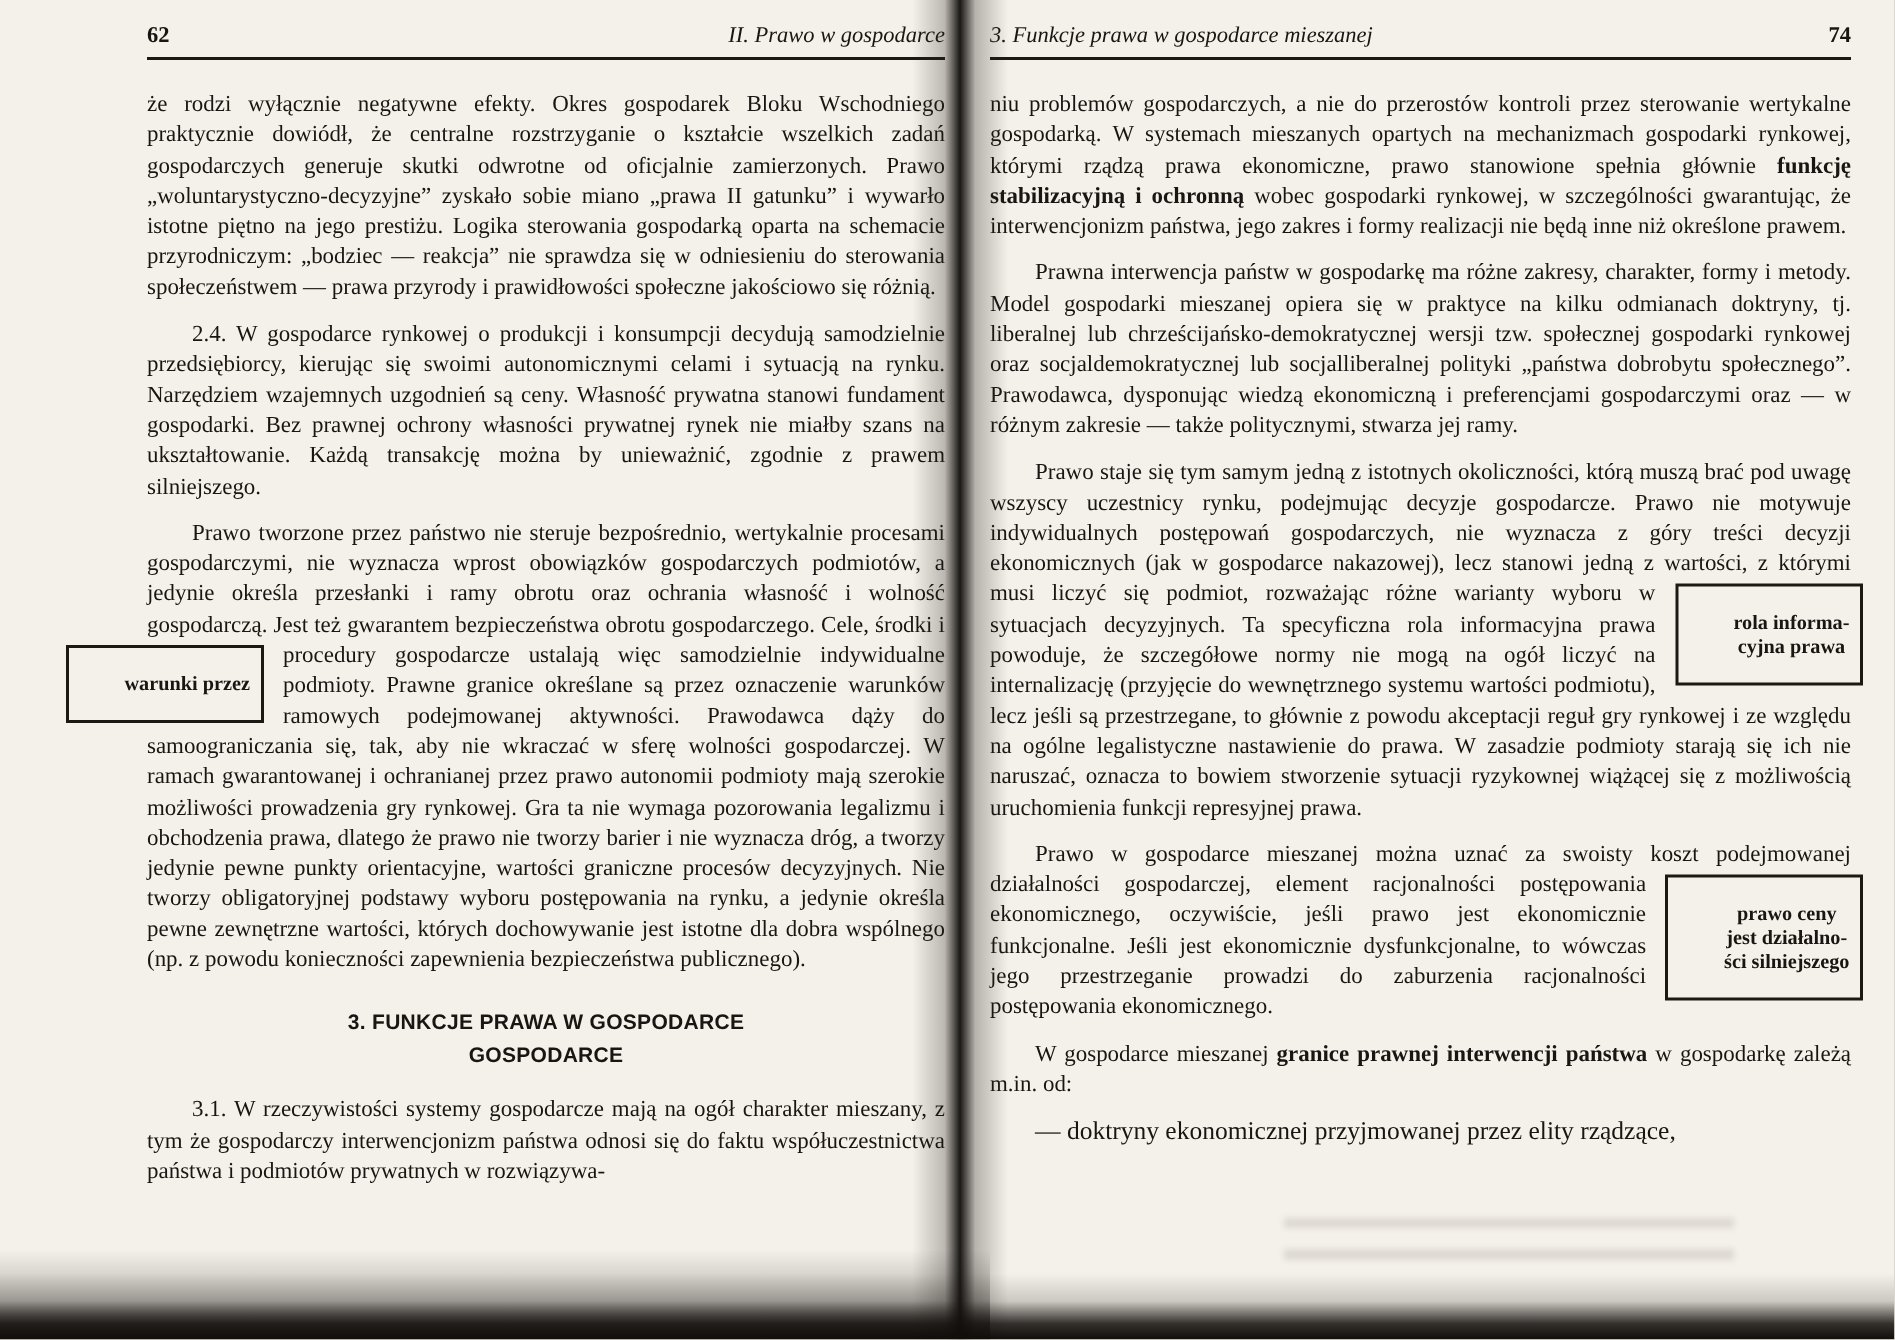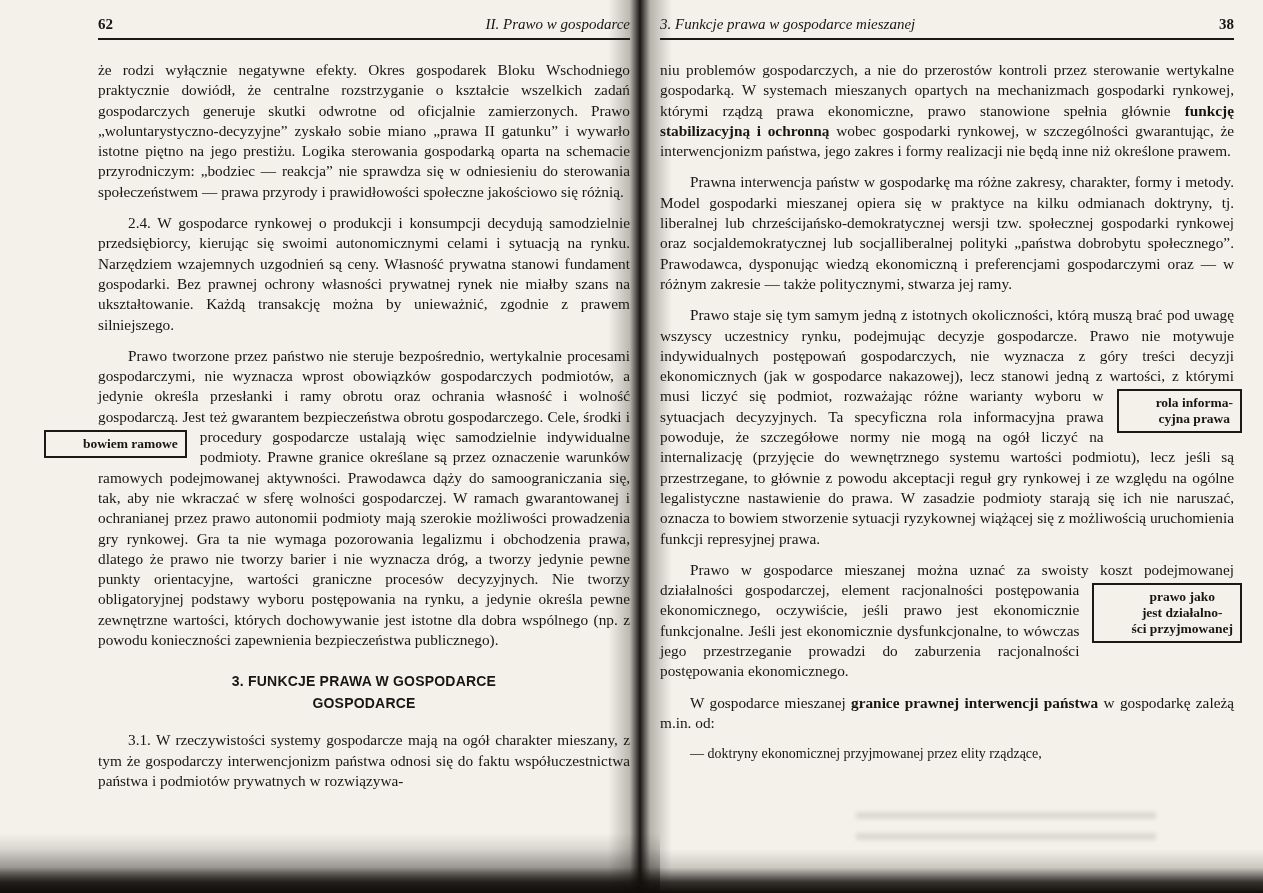--- a/index.html
+++ b/index.html
@@ -22,26 +22,26 @@
   .body-par { font-size:15.3px; line-height:20.3px; text-align:justify; margin-bottom:11px; }
   .ind   { text-indent:30px; }
   .noind { text-indent:0; }
   .b { font-weight:bold; }
 
   .section-heading { font-family:"Liberation Sans", sans-serif; font-weight:bold;
     font-size:14px; line-height:22px; text-align:center; margin:20px 0 16px; letter-spacing:.2px; }
   .hl { display:block; }
 
   .note { border:2px solid #1c1915; font-weight:bold; font-size:13.5px; line-height:16px;
-    padding:4px 7px; background:#f4f1ea; }
+    padding:16px 7px; background:#f4f1ea; }
   .note-left  { float:left; margin:3px 13px 3px -54px; white-space:nowrap; }
   .note-right { float:right; text-align:center; margin:3px -8px 3px 13px; }
   .note-line  { display:block; }
 
-  .list-par { font-size:14px; line-height:20.3px; text-indent:30px; }
+  .list-par { font-size:17px; line-height:20.3px; text-indent:30px; }
 
   .gutter { position:absolute; top:0; left:608px; width:64px; height:893px; pointer-events:none;
     background:linear-gradient(90deg, rgba(40,35,30,0) 0%, rgba(40,35,30,.28) 34%,
       rgba(14,12,10,.95) 50%, rgba(40,35,30,.30) 66%, rgba(40,35,30,0) 100%); }
   .bottom-shadow { position:absolute; left:0; bottom:0; width:1263px; height:44px; pointer-events:none;
     background:linear-gradient(180deg, rgba(18,15,12,0) 0%, rgba(18,15,12,.18) 42%,
       rgba(18,15,12,.85) 76%, #100d0a 100%); }
   .bottom-left-shadow { position:absolute; left:0; bottom:0; width:660px; height:60px; pointer-events:none;
     background:linear-gradient(180deg, rgba(18,15,12,0) 0%, rgba(18,15,12,.25) 55%, rgba(18,15,12,.7) 100%); }
   .ghost-smudge { position:absolute; left:856px; top:806px; width:300px; height:46px; pointer-events:none;
@@ -60,37 +60,37 @@
     </div>
     <div class="headrule"></div>
 
     <p class="body-par noind">że rodzi wyłącznie negatywne efekty. Okres gospodarek Bloku Wschodniego praktycznie dowiódł, że centralne rozstrzyganie o kształcie wszelkich zadań gospodarczych generuje skutki odwrotne od oficjalnie zamierzonych. Prawo „woluntarystyczno-decyzyjne” zyskało sobie miano „prawa II gatunku” i wywarło istotne piętno na jego prestiżu. Logika sterowania gospodarką oparta na schemacie przyrodniczym: „bodziec — reakcja” nie sprawdza się w odniesieniu do sterowania społeczeństwem — prawa przyrody i prawidłowości społeczne jakościowo się różnią.</p>
 
     <p class="body-par ind">2.4. W gospodarce rynkowej o produkcji i konsumpcji decydują samodzielnie przedsiębiorcy, kierując się swoimi autonomicznymi celami i sytuacją na rynku. Narzędziem wzajemnych uzgodnień są ceny. Własność prywatna stanowi fundament gospodarki. Bez prawnej ochrony własności prywatnej rynek nie miałby szans na ukształtowanie. Każdą transakcję można by unieważnić, zgodnie z prawem silniejszego.</p>
 
     <p class="body-par ind">
       <span>Prawo tworzone przez państwo nie steruje bezpośrednio, wertykalnie procesami gospodarczymi, nie wyznacza wprost obowiązków gospodarczych podmiotów, a jedynie określa przesłanki i ramy obrotu oraz ochrania własność i wolność gospodarczą. Jest też gwarantem bezpieczeństwa obrotu gospodarczego.</span>
       <span class="note note-left">
-          <span class="note-line">bowiem ramowe</span>
+          <span class="note-line">warunki przez</span>
         </span>
       <span>Cele, środki i procedury gospodarcze ustalają więc samodzielnie indywidualne podmioty. Prawne granice określane są przez oznaczenie warunków ramowych podejmowanej aktywności. Prawodawca dąży do samoograniczania się, tak, aby nie wkraczać w sferę wolności gospodarczej. W ramach gwarantowanej i ochranianej przez prawo autonomii podmioty mają szerokie możliwości prowadzenia gry rynkowej. Gra ta nie wymaga pozorowania legalizmu i obchodzenia prawa, dlatego że prawo nie tworzy barier i nie wyznacza dróg, a tworzy jedynie pewne punkty orientacyjne, wartości graniczne procesów decyzyjnych. Nie tworzy obligatoryjnej podstawy wyboru postępowania na rynku, a jedynie określa pewne zewnętrzne wartości, których dochowywanie jest istotne dla dobra wspólnego (np. z powodu konieczności zapewnienia bezpieczeństwa publicznego).</span>
     </p>
 
     <h2 class="section-heading">
       <span class="hl">3. FUNKCJE PRAWA W GOSPODARCE</span>
       <span class="hl">GOSPODARCE</span>
     </h2>
 
     <p class="body-par ind">3.1. W rzeczywistości systemy gospodarcze mają na ogół charakter mieszany, z tym że gospodarczy interwencjonizm państwa odnosi się do faktu współuczestnictwa państwa i podmiotów prywatnych w rozwiązywa-</p>
   </div>
 
   <div class="page page-right">
     <div class="running-head">
       <span class="runtitle">3. Funkcje prawa w gospodarce mieszanej</span>
-      <span class="pagenum">38</span>
+      <span class="pagenum">74</span>
     </div>
     <div class="headrule"></div>
 
     <p class="body-par noind">
       <span>niu problemów gospodarczych, a nie do przerostów kontroli przez sterowanie wertykalne gospodarką. W systemach mieszanych opartych na mechanizmach gospodarki rynkowej, którymi rządzą prawa ekonomiczne, prawo stanowione spełnia głównie </span><span class="b">funkcję stabilizacyjną i ochronną</span><span> wobec gospodarki rynkowej, w szczególności gwarantując, że interwencjonizm państwa, jego zakres i formy realizacji nie będą inne niż określone prawem.</span>
     </p>
 
     <p class="body-par ind">Prawna interwencja państw w gospodarkę ma różne zakresy, charakter, formy i metody. Model gospodarki mieszanej opiera się w praktyce na kilku odmianach doktryny, tj. liberalnej lub chrześcijańsko-demokratycznej wersji tzw. społecznej gospodarki rynkowej oraz socjaldemokratycznej lub socjalliberalnej polityki „państwa dobrobytu społecznego”. Prawodawca, dysponując wiedzą ekonomiczną i preferencjami gospodarczymi oraz — w różnym zakresie — także politycznymi, stwarza jej ramy.</p>
 
     <p class="body-par ind">
@@ -98,23 +98,23 @@
       <span class="note note-right">
         <span class="note-line">rola informa-</span>
         <span class="note-line">cyjna prawa</span>
       </span>
       <span>musi liczyć się podmiot, rozważając różne warianty wyboru w sytuacjach decyzyjnych. Ta specyficzna rola informacyjna prawa powoduje, że szczegółowe normy nie mogą na ogół liczyć na internalizację (przyjęcie do wewnętrznego systemu wartości podmiotu), lecz jeśli są przestrzegane, to głównie z powodu akceptacji reguł gry rynkowej i ze względu na ogólne legalistyczne nastawienie do prawa. W zasadzie podmioty starają się ich nie naruszać, oznacza to bowiem stworzenie sytuacji ryzykownej wiążącej się z możliwością uruchomienia funkcji represyjnej prawa.</span>
     </p>
 
     <p class="body-par ind">
       <span>Prawo w gospodarce mieszanej można uznać za swoisty koszt podejmowanej działalności gospodarczej, element racjonalności</span>
       <span class="note note-right">
-        <span class="note-line">prawo jako</span>
+        <span class="note-line">prawo ceny</span>
         <span class="note-line">jest działalno-</span>
-        <span class="note-line">ści przyjmowanej</span>
+        <span class="note-line">ści silniejszego</span>
       </span>
       <span>postępowania ekonomicznego, oczywiście, jeśli prawo jest ekonomicznie funkcjonalne. Jeśli jest ekonomicznie dysfunkcjonalne, to wówczas jego przestrzeganie prowadzi do zaburzenia racjonalności postępowania ekonomicznego.</span>
     </p>
 
     <p class="body-par ind">
       <span>W gospodarce mieszanej </span><span class="b">granice prawnej interwencji państwa</span><span> w gospodarkę zależą m.in. od:</span>
     </p>
 
     <p class="list-par">— doktryny ekonomicznej przyjmowanej przez elity rządzące,</p>
   </div>

